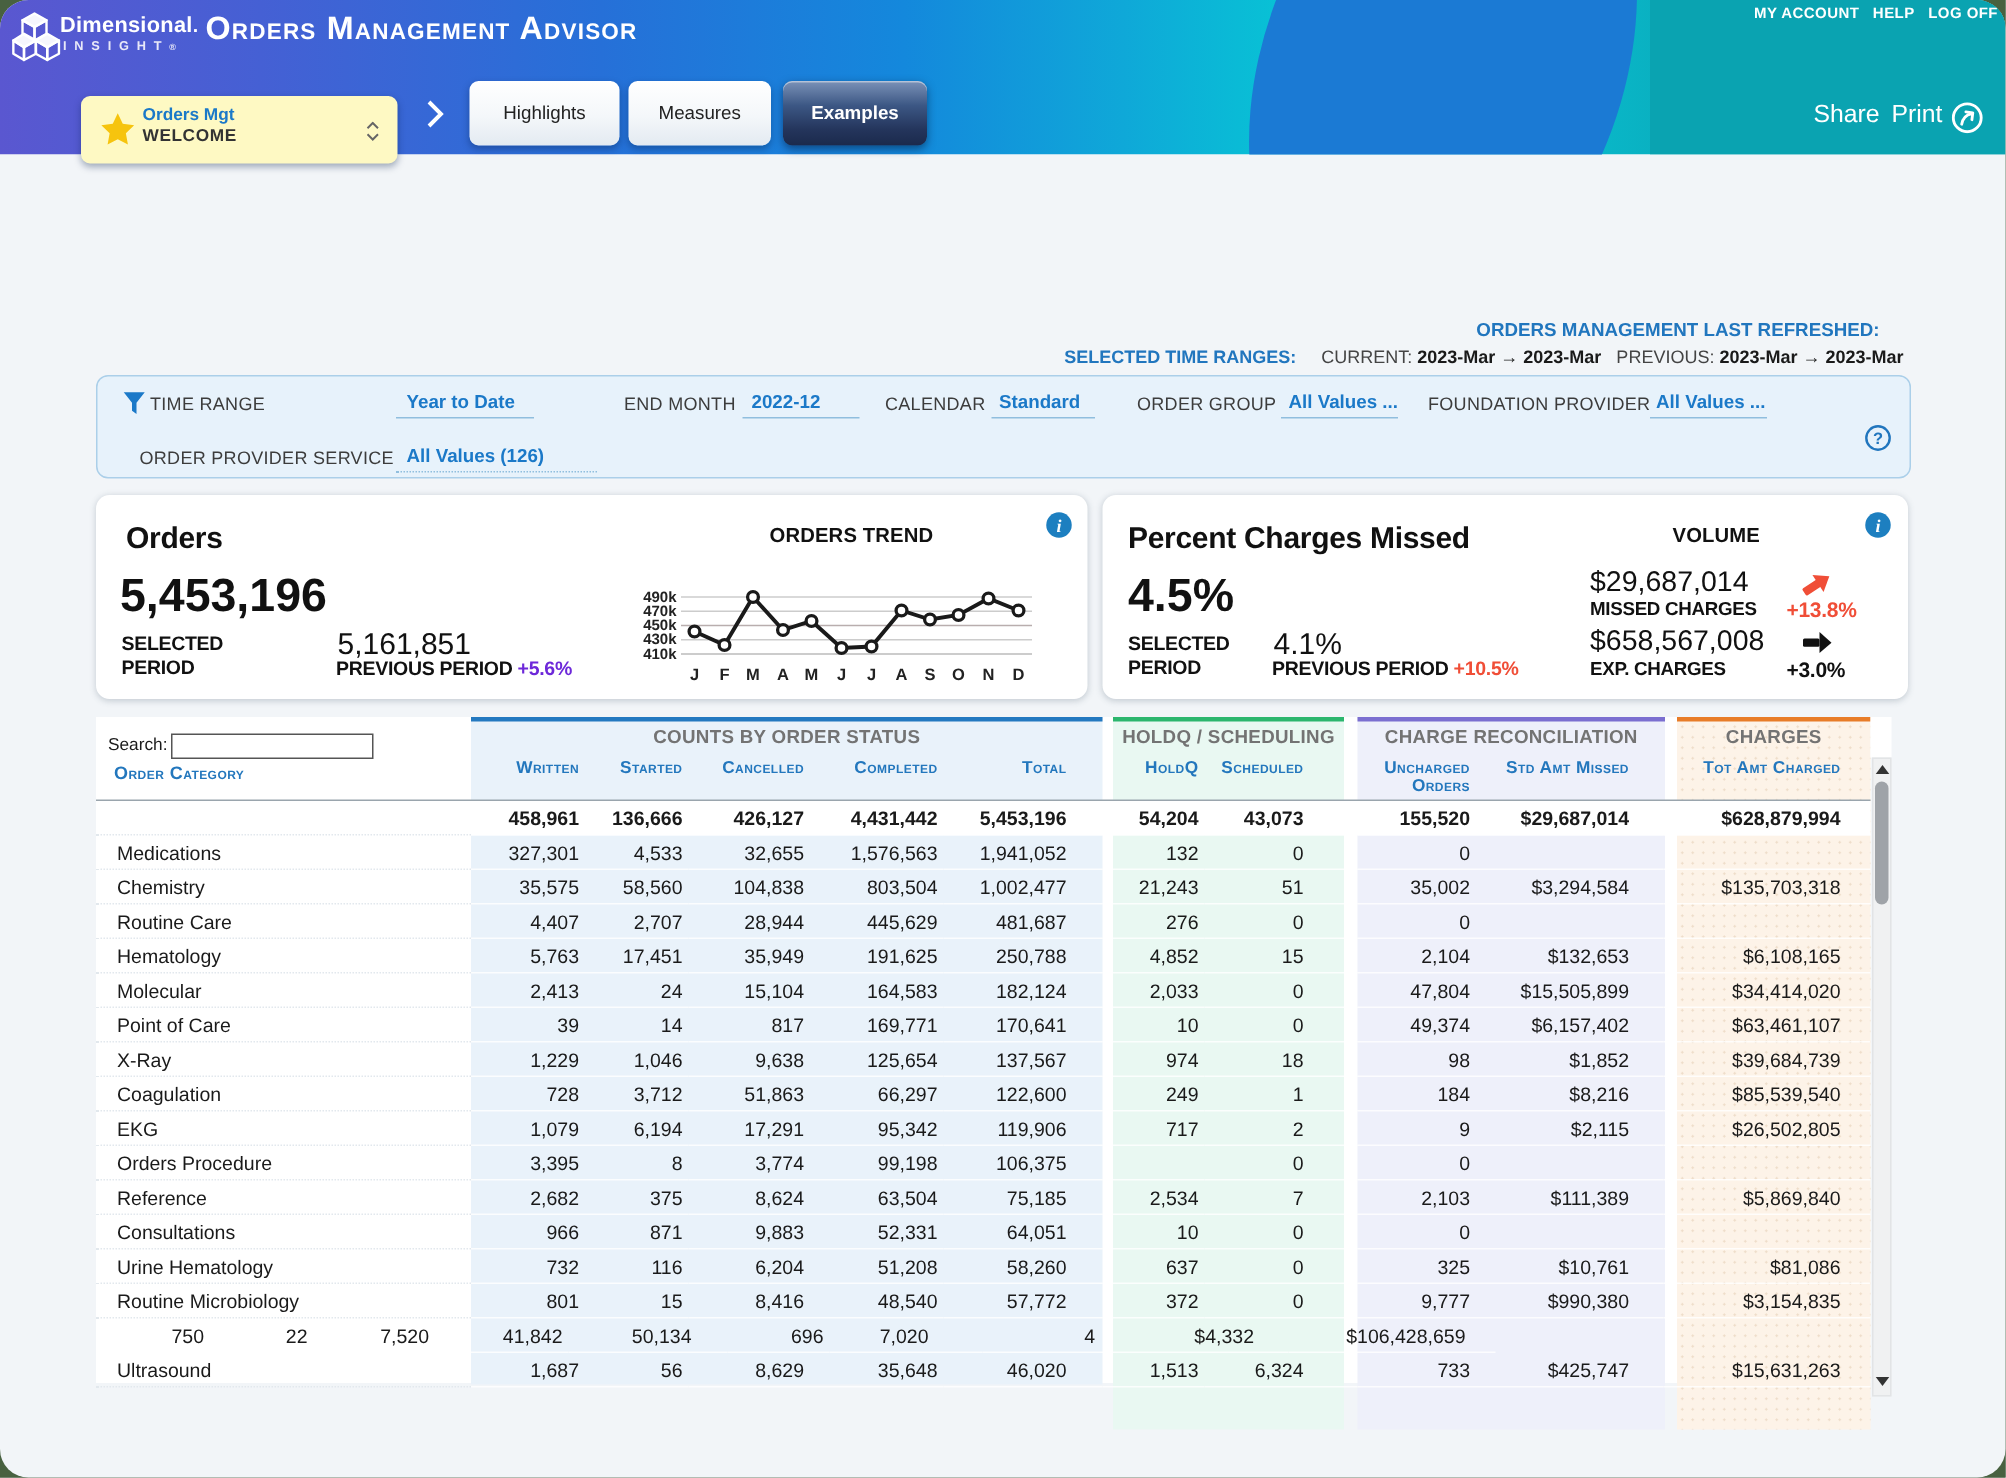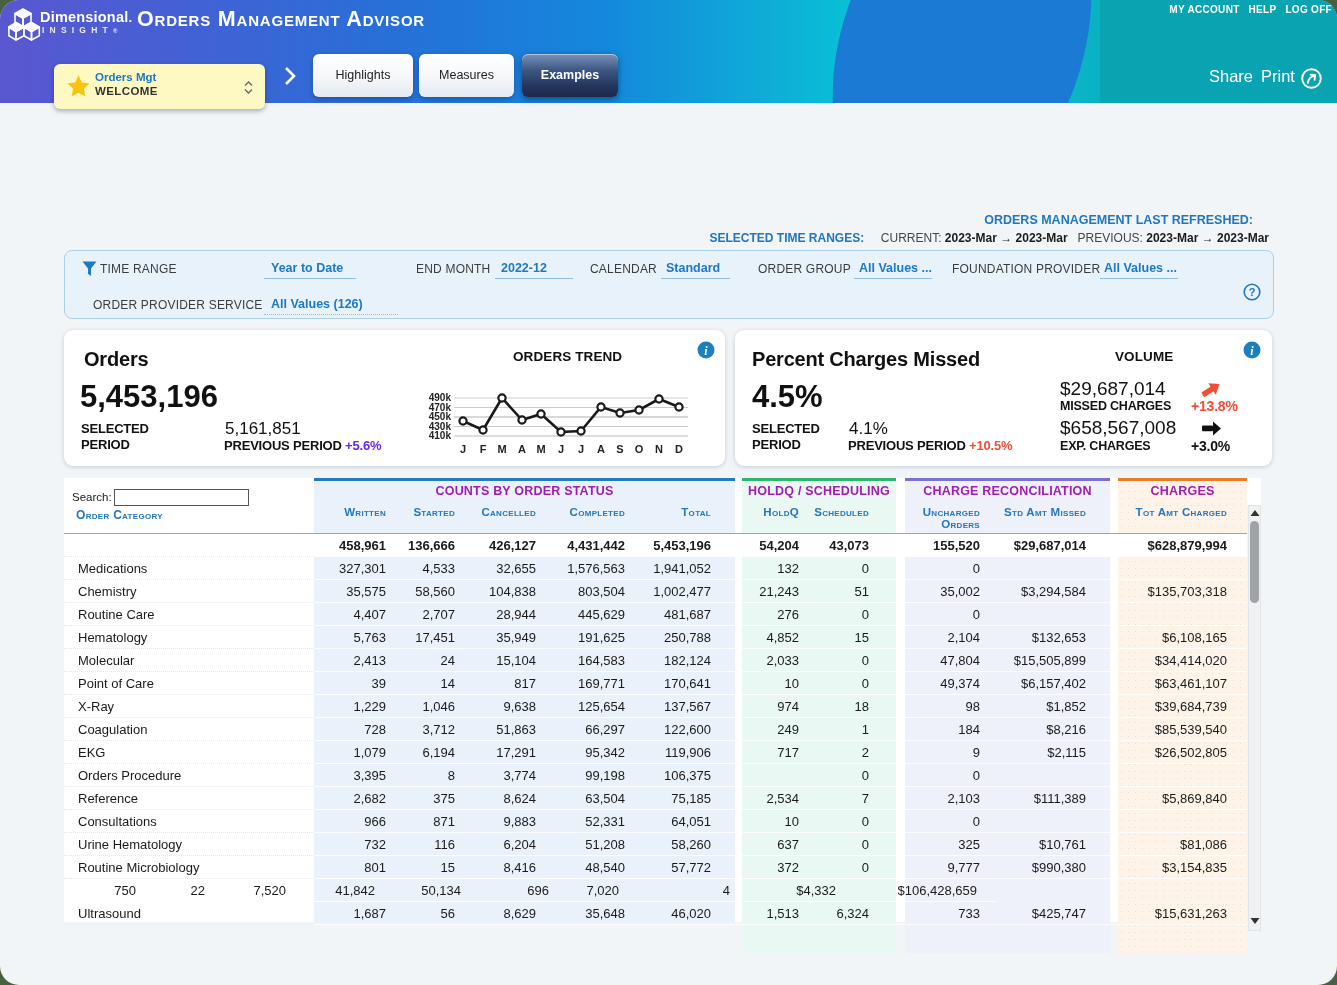--- a/index.html
+++ b/index.html
@@ -36,26 +36,26 @@
 .fval { position:absolute; color:#1b79c8; font-size:12.5px; font-weight:bold; top:10px;}
 .fline { position:absolute; height:0; border-bottom:1px solid #90bede; top:27px;}
 .flabel2 { top:47px; } .fval2 { top:46px; }
 .fline2 { top:63px; border-bottom:1px dotted #90bede; }
 
 .card { position:absolute; top:330px; height:136px; background:#fff; border-radius:9px;
   box-shadow:0 1px 4px rgba(60,80,100,0.25); }
 .ctitle { position:absolute; font-size:20px; font-weight:bold; color:#111; letter-spacing:-0.2px;}
 .bignum { position:absolute; font-size:31px; font-weight:bold; color:#111; letter-spacing:0px;}
 .slabel { position:absolute; font-size:13px; font-weight:bold; color:#111; line-height:15.5px; letter-spacing:-0.2px;}
-.midnum { position:absolute; font-size:17px; color:#111; }
+.midnum { position:absolute; font-size:20px; color:#111; }
 .green { color:#6d28d9; } .red { color:#f04e37; }
 .csub { position:absolute; font-size:13.5px; font-weight:bold; color:#111; letter-spacing:0.1px;}
 
 .glayer { position:absolute; }
-.ghead { position:absolute; top:484px; font-size:12.5px; font-weight:bold; color:#a21caf; text-align:center; letter-spacing:0.2px;}
+.ghead { position:absolute; top:484px; font-size:12.5px; font-weight:bold; color:#737373; text-align:center; letter-spacing:0.2px;}
 .chead { position:absolute; top:506px; font-size:11.5px; font-weight:bold; color:#2377bd; font-variant:small-caps; text-align:right; letter-spacing:0.3px;}
 .trow { position:absolute; left:64px; width:1183px; height:38px; display:flex; font-size:13px; color:#1a1a1a; }
 .trow .c { height:23px; line-height:23px; text-align:right; white-space:nowrap; overflow:visible; border-bottom:1px solid rgba(255,255,255,0.8);}
 .trow .c.cat { border-bottom:1px dotted #e2e8ed; }
 .tbold { font-weight:bold; }
 .c.cat { width:250px; padding-left:14px; text-align:left; }
 .c.w1 { width:76px; padding-right:4px; } .c.w2 { width:69px; padding-right:4px; }
 .c.w3 { width:81px; padding-right:4px; } .c.w4 { width:89px; padding-right:4px; }
 .c.w5 { width:106px; padding-right:24px; }
 .c.gapA { width:7px; } .c.gapB { width:9px; } .c.gapC { width:9px; }

